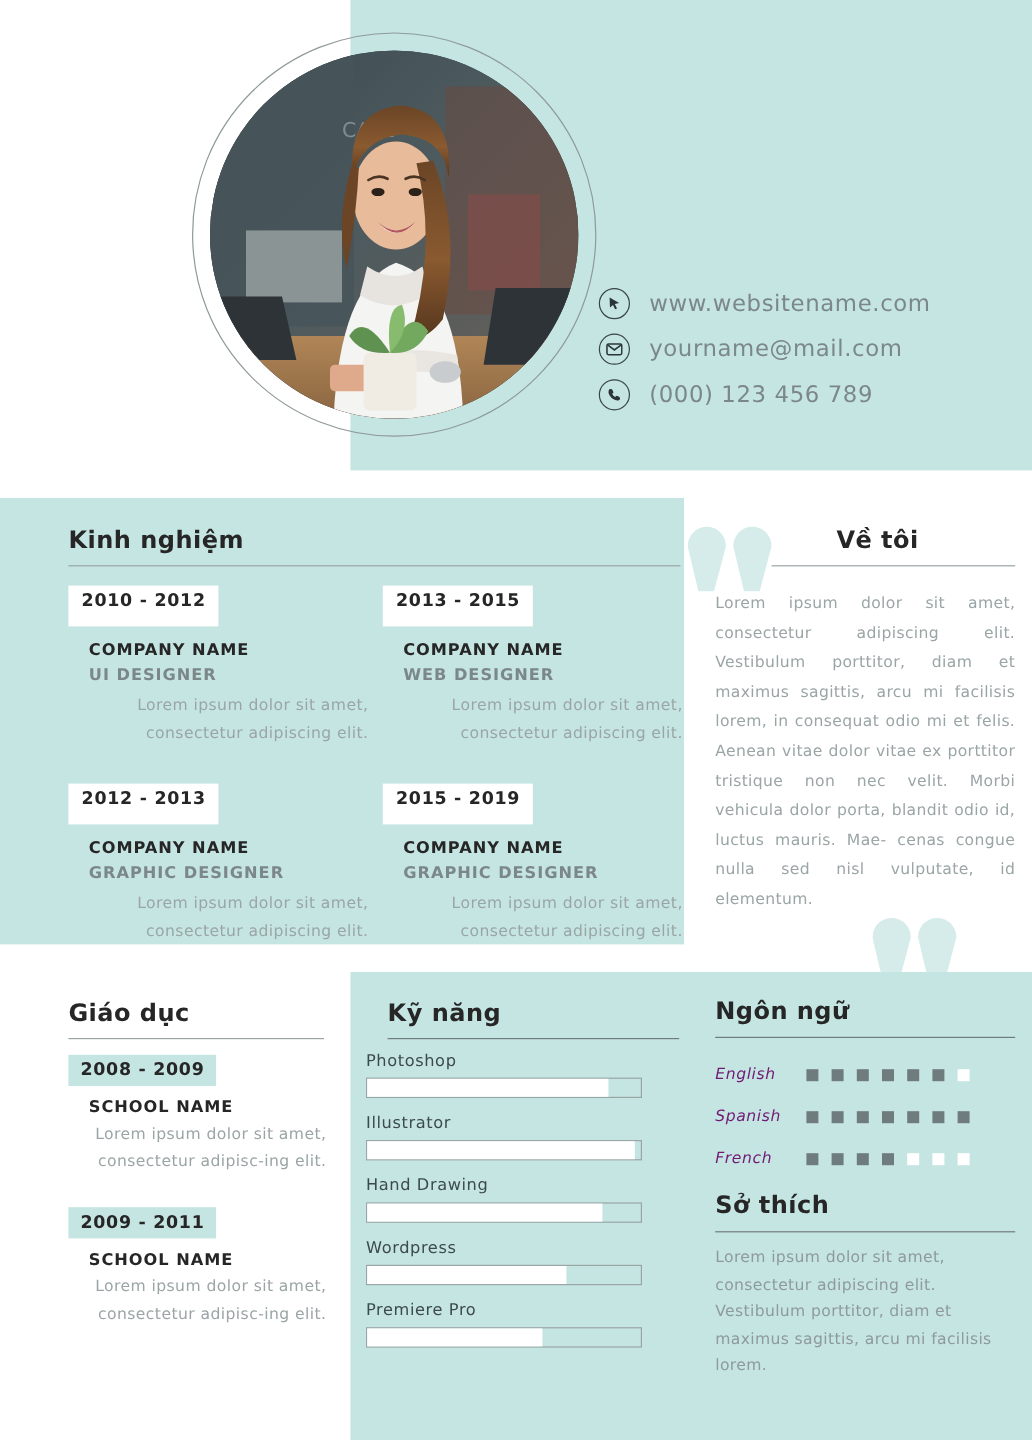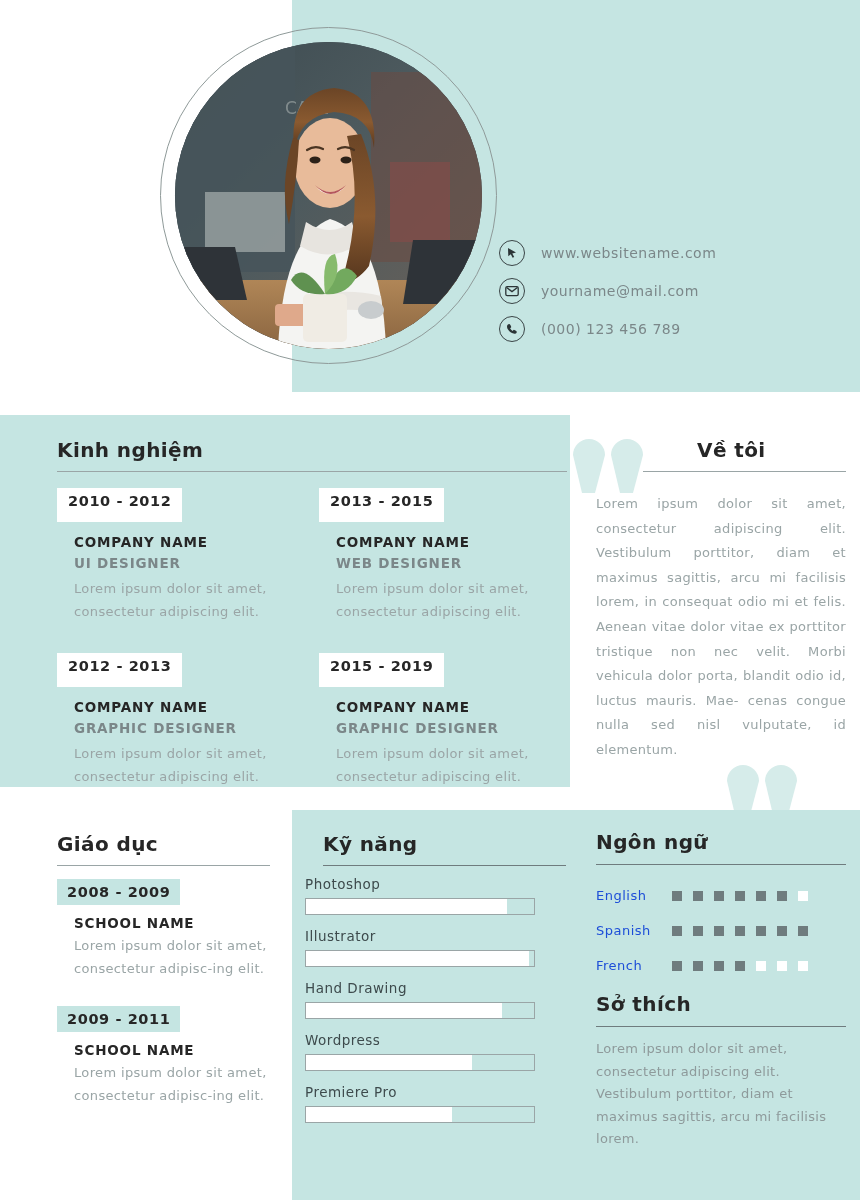--- a/index.html
+++ b/index.html
@@ -51,21 +51,21 @@
   .contact-row { display: flex; align-items: center; height: 38px; }
   .c-icon {
     width: 26px; height: 26px; border-radius: 50%;
     border: 1.3px solid #3a4446;
     display: flex; align-items: center; justify-content: center;
     flex: 0 0 auto;
   }
   .c-icon svg { display:block; }
   .c-text {
     margin-left: 16px;
-    font-size: 14px;
+    font-size: 19px;
     color: #7b8789;
     letter-spacing: 0.5px;
   }
 
   
   .exp-panel {
     position: absolute; left: 0; top: 415px; width: 570px; height: 372px;
     background: #c5e5e2;
   }
   .sec-title {
@@ -95,21 +95,21 @@
   .company {
     font-size: 13.5px; font-weight: 700; color: #262626;
     letter-spacing: 0.8px; line-height: 21px;
   }
   .role {
     font-size: 13.5px; font-weight: 700; color: #7b8789;
     letter-spacing: 0.8px; line-height: 21px;
   }
   .muted-text {
     font-size: 13px; color: #9aa5a6; line-height: 23px;
-    letter-spacing: 0.35px; margin-top: 3px;
+    letter-spacing: 0.35px; margin-top: 3px; text-align: right;
   }
 
   
   .about-head { position: absolute; left: 697px; top: 438px; }
   .about-rule { position: absolute; left: 643px; top: 471px; width: 203px; height: 1px; background:#9aa5a6; }
   .quote-open { position: absolute; left: 573px; top: 427px; }
   .quote-close { position: absolute; left: 727px; top: 753px; }
   .about-text {
     position: absolute; left: 596px; top: 492px; width: 250px;
     font-size: 13px; color: #9aa5a6; line-height: 24.6px;
@@ -160,21 +160,21 @@
     position: absolute; left: 0; top: 0; bottom: 0;
     background: #ffffff;
   }
 
   
   .lang-head { position: absolute; left: 596px; top: 830px; }
   .lang-rule { position: absolute; left: 596px; top: 864px; width: 250px; height: 1px; background:#6f7c7e; }
   .lang-list { position: absolute; left: 596px; top: 878px; width: 250px; }
   .lang-row { display: flex; align-items: center; height: 35px; }
   .lang-name {
-    width: 72px; font-size: 13px; color: #1d4ed8; letter-spacing: 0.5px;
+    width: 72px; font-size: 13px; color: #701a75; letter-spacing: 0.5px; font-style: italic;
   }
   .dots { display: flex; gap: 11px; margin-left: 4px; }
   .dot { width: 10px; height: 10px; }
   .dot.on { background: #6f7c7e; }
   .dot.off { background: #ffffff; }
 
   
   .hob-head { position: absolute; left: 596px; top: 992px; }
   .hob-rule { position: absolute; left: 596px; top: 1026px; width: 250px; height: 1px; background:#6f7c7e; }
   .hob-text {

